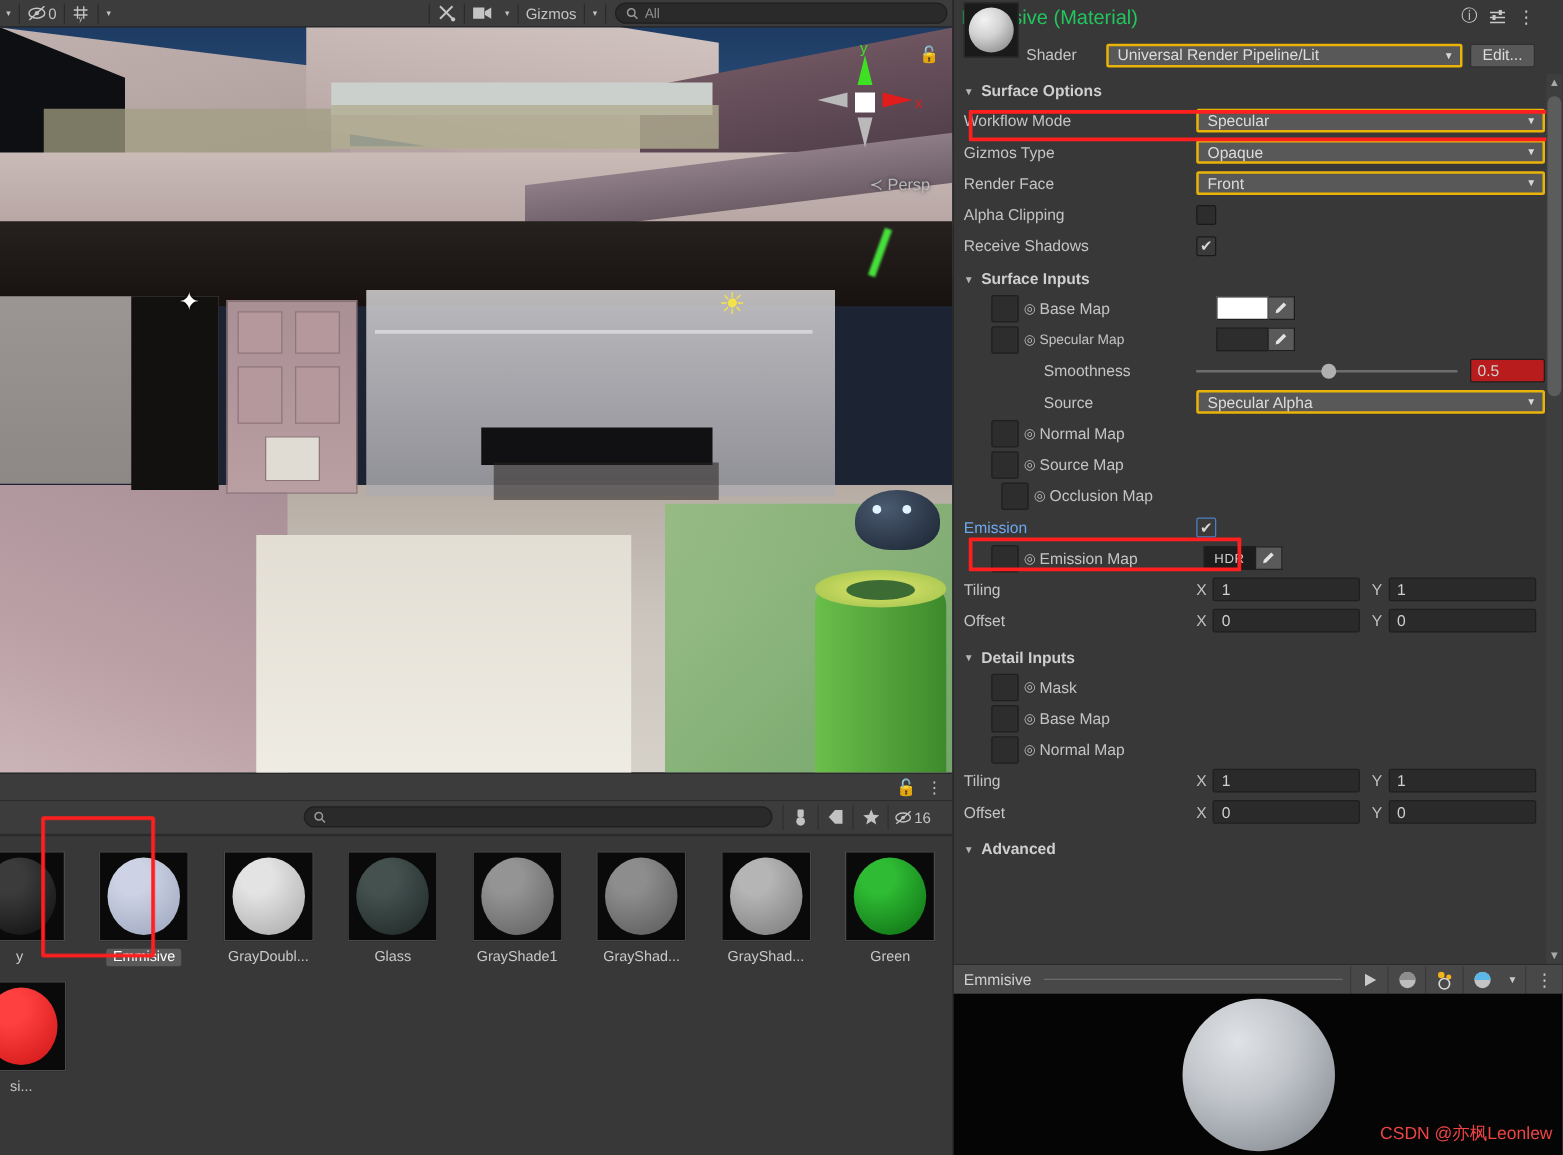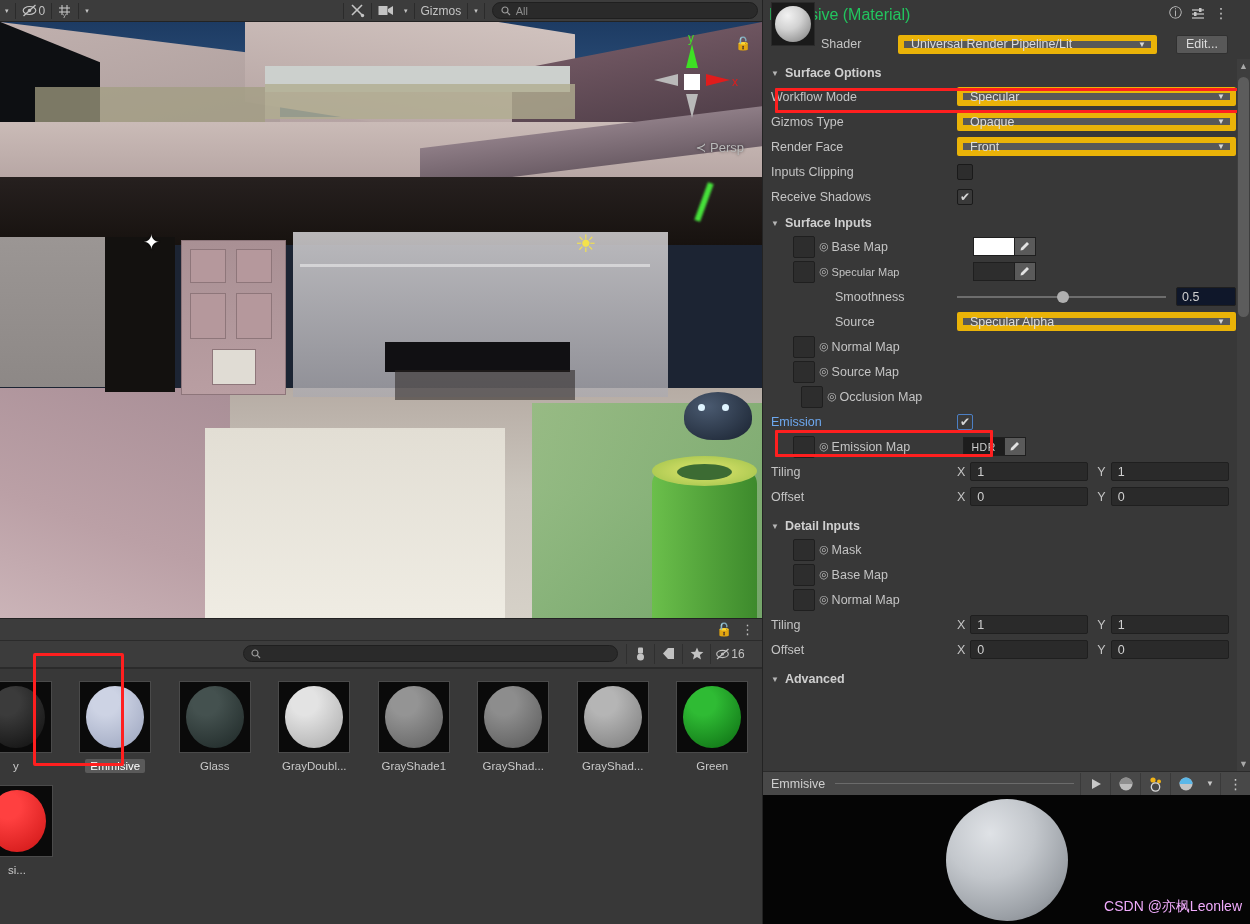--- a/index.html
+++ b/index.html
@@ -234,24 +234,24 @@
   }
   .insp-head { height: 29px; display: flex; align-items: center; padding: 0 4px 0 6px; gap: 8px; }
   .mat-icon {
     width: 44px; height: 44px; background: #1a1a1a; border: 1px solid #2a2a2a;
     position: absolute; left: 8px; top: 2px;
     display: flex; align-items: center; justify-content: center;
   }
   .mat-icon .ball { width: 36px; height: 36px; }
   .insp-title { font-size: 16px; color: #22c55e; }
   .insp-head-icons { position: absolute; right: 22px; top: 4px; display: flex; gap: 9px; align-items: center; color: #c8c8c8; }
-  .shader-row { display: flex; align-items: center; height: 22px; margin: 4px 22px 4px 58px; gap: 19px; }
+  .shader-row { display: flex; align-items: center; height: 22px; margin: 4px 22px 4px 58px; gap: 6px; }
   .shader-label { width: 58px; color: #c4c4c4; font-size: 12.5px; }
   .dropdown {
-    flex: 1; height: 19px; background: #585858; border: 6px solid #eab308;
+    flex: 1; height: 19px; background: #585858; border: 2px solid #eab308;
     border-radius: 2px; display: flex; align-items: center; justify-content: space-between;
     padding: 0 5px 0 7px; color: #dcdcdc; font-size: 12.5px;
   }
   .dd-caret { font-size: 8px; color: #d8d8d8; }
   .edit-btn {
     width: 52px; height: 19px; background: #585858; border: 1px solid #303030;
     border-radius: 2px; display: flex; align-items: center; justify-content: center;
     color: #dcdcdc; font-size: 12.5px;
   }
 
@@ -294,21 +294,21 @@
     color: #cfcfcf; font-size: 10.5px; letter-spacing: .5px;
   }
   .slider-track {
     flex: 1; height: 2px; background: #6d6d6d; position: relative; margin-right: 10px;
   }
   .slider-knob {
     position: absolute; left: 48%; top: -5px; width: 12px; height: 12px;
     border-radius: 50%; background: #b0b0b0;
   }
   .num-field {
-    width: 60px; height: 19px; background: #0f172a; border: 1px solid #1f1f1f;
+    width: 60px; height: 19px; background: #b91c1c; border: 1px solid #1f1f1f;
     border-radius: 2px; color: #d0d0d0; font-size: 12.5px; display: flex;
     align-items: center; padding-left: 5px;
   }
   .xy-label { color: #c4c4c4; font-size: 12.5px; margin-right: 5px; }
   .vec-field {
     height: 19px; background: #2a2a2a; border: 1px solid #1f1f1f; border-radius: 2px;
     color: #d0d0d0; font-size: 12.5px; display: flex; align-items: center;
     padding-left: 6px; width: 118px;
   }
   .hl-box {
@@ -326,21 +326,21 @@
     width: 30px; height: 22px; display: flex; align-items: center; justify-content: center;
     border-left: 1px solid #3a3a3a; color: #c8c8c8; font-size: 13px;
   }
   .preview-area { flex: 0 0 129px; background: #050505; position: relative; }
   .preview-sphere {
     position: absolute; left: 50%; top: 50%; transform: translate(-50%,-50%);
     width: 122px; height: 122px; border-radius: 50%;
     background: radial-gradient(circle at 36% 28%, #dfe2e6 0%, #c3c7cc 38%, #9ba0a6 72%, #75797f 100%);
   }
   .watermark {
-    position: absolute; right: 8px; bottom: 8px; color: #f0abfc; font-size: 14px;
+    position: absolute; right: 8px; bottom: 8px; color: #ef4444; font-size: 14px;
   }
   .scrollbar-v {
     position: absolute; right: 0; top: 0; width: 13px; bottom: 0; background: #3e3e3e;
   }
   .scroll-thumb {
     position: absolute; right: 1px; top: 18px; width: 11px; height: 240px;
     background: #5c5c5c; border-radius: 6px;
   }
   .scroll-arrow { position: absolute; right: 2px; color: #a9a9a9; font-size: 9px; }
 </style>
@@ -521,29 +521,29 @@
             <div class="asset-label">y</div>
           </div>
           <div class="asset">
             <div class="thumb">
               <div class="ball" style="background: radial-gradient(circle at 34% 26%, rgb(205, 211, 228) 0%, rgb(205, 211, 228) 22%, rgb(154, 163, 189) 100%);"></div>
             </div>
             <div class="asset-label selected">Emmisive</div>
           </div>
           <div class="asset">
             <div class="thumb">
-              <div class="ball" style="background: radial-gradient(circle at 34% 26%, rgb(68, 81, 79) 0%, rgb(68, 81, 79) 22%, rgb(29, 39, 38) 100%);"></div>
-            </div>
-            <div class="asset-label">Glass</div>
+              <div class="ball" style="background: radial-gradient(circle at 34% 26%, rgb(227, 227, 227) 0%, rgb(227, 227, 227) 22%, rgb(168, 168, 168) 100%);"></div>
+            </div>
+            <div class="asset-label">GrayDoubl...</div>
           </div>
           <div class="asset">
             <div class="thumb">
-              <div class="ball" style="background: radial-gradient(circle at 34% 26%, rgb(227, 227, 227) 0%, rgb(227, 227, 227) 22%, rgb(168, 168, 168) 100%);"></div>
-            </div>
-            <div class="asset-label">GrayDoubl...</div>
+              <div class="ball" style="background: radial-gradient(circle at 34% 26%, rgb(68, 81, 79) 0%, rgb(68, 81, 79) 22%, rgb(29, 39, 38) 100%);"></div>
+            </div>
+            <div class="asset-label">Glass</div>
           </div>
           <div class="asset">
             <div class="thumb">
               <div class="ball" style="background: radial-gradient(circle at 34% 26%, rgb(148, 148, 148) 0%, rgb(148, 148, 148) 22%, rgb(95, 95, 95) 100%);"></div>
             </div>
             <div class="asset-label">GrayShade1</div>
           </div>
           <div class="asset">
             <div class="thumb">
               <div class="ball" style="background: radial-gradient(circle at 34% 26%, rgb(141, 141, 141) 0%, rgb(141, 141, 141) 22%, rgb(88, 88, 88) 100%);"></div>
@@ -637,21 +637,21 @@
         <span class="prop-label">Render Face</span>
         <div class="prop-ctl">
             <div class="dropdown">
           <span>Front</span>
           <span class="dd-caret">▼</span>
             </div>
           </div>
       </div>
 
       <div class="prop-row">
-        <span class="prop-label">Inputs Clipping</span>
+        <span class="prop-label">Alpha Clipping</span>
         <div class="prop-ctl">
             <div class="checkbox"></div>
           </div>
       </div>
 
       <div class="prop-row">
         <span class="prop-label">Receive Shadows</span>
         <div class="prop-ctl">
             <div class="checkbox on">✔</div>
           </div>

